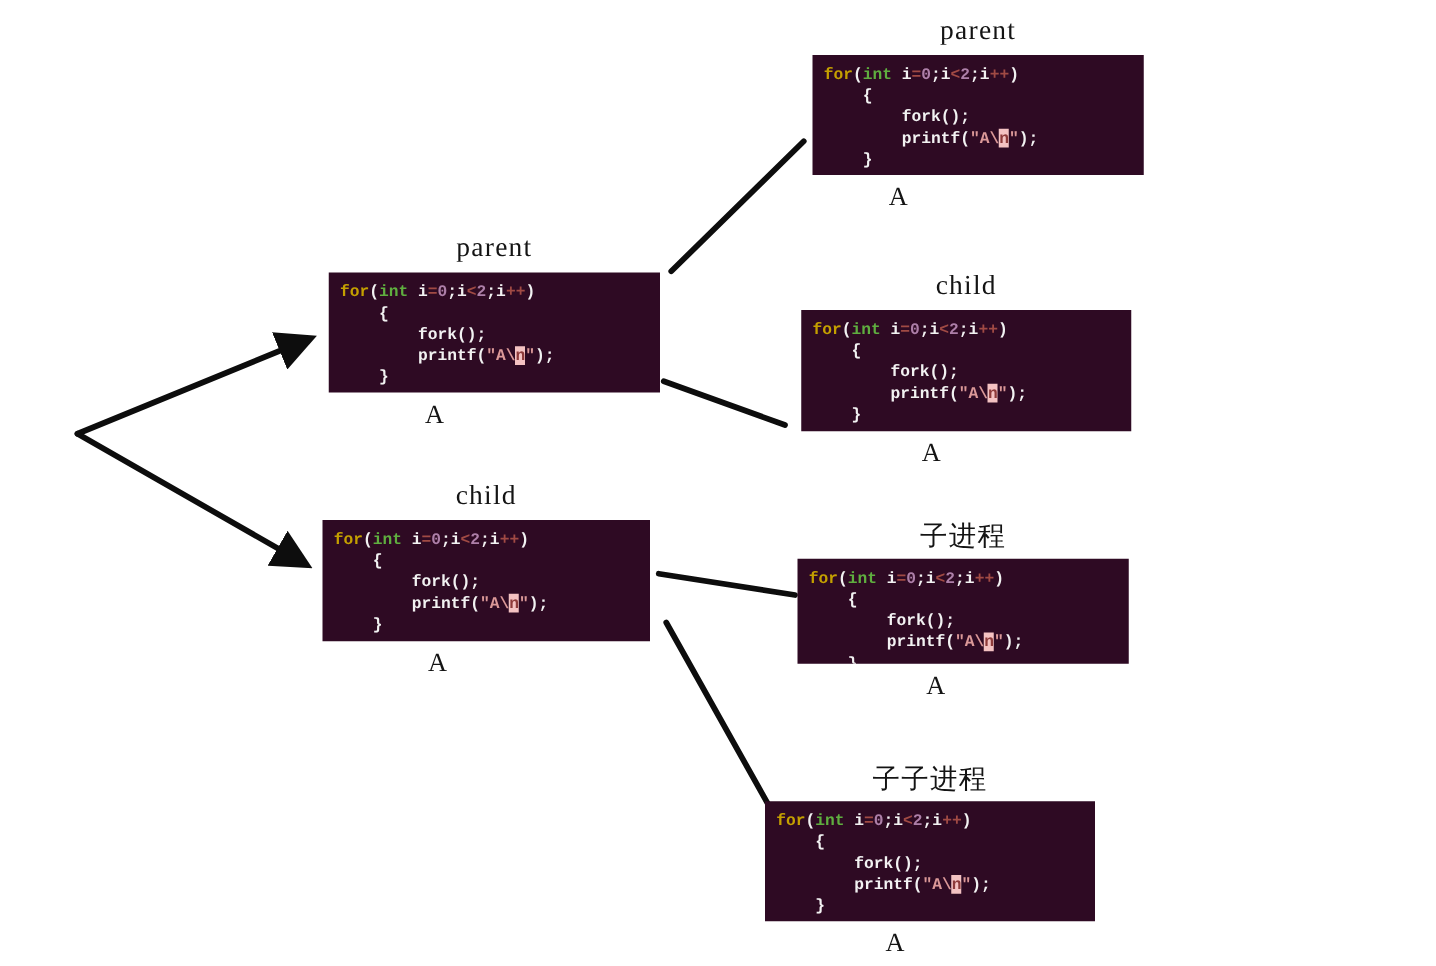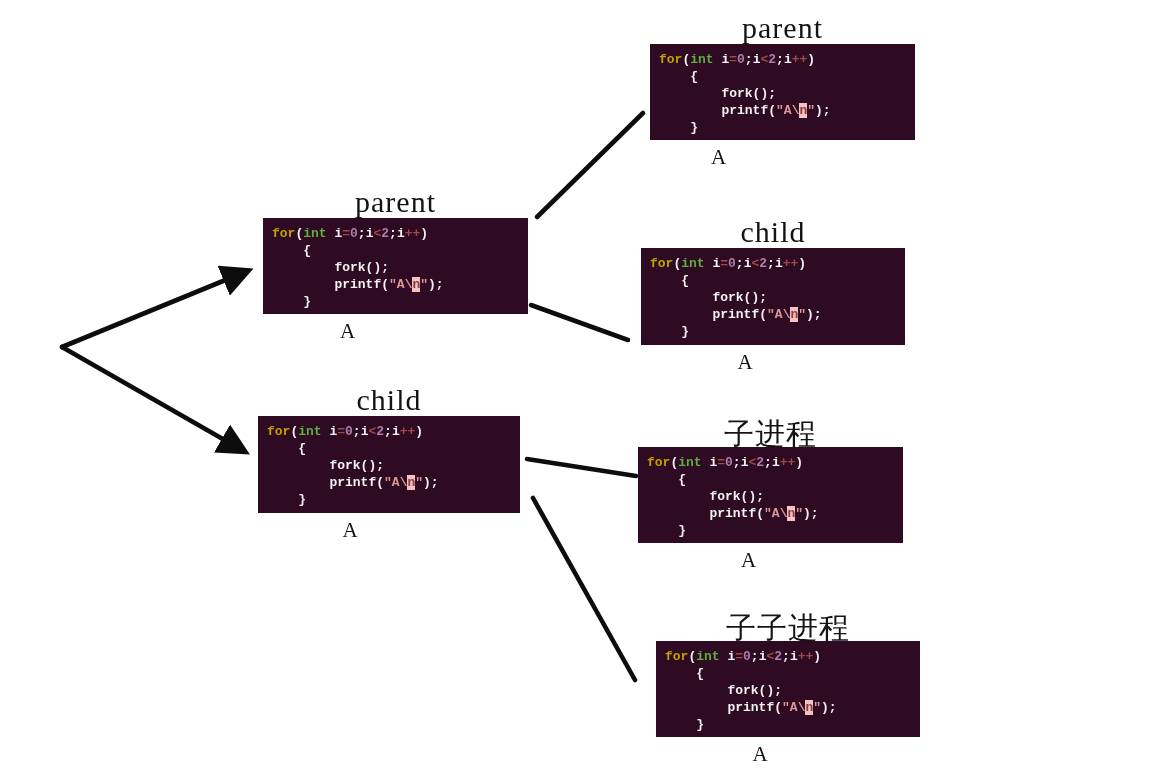--- a/index.html
+++ b/index.html
@@ -11,21 +11,21 @@
     font-family:"Liberation Serif", serif;
   }
   .wires{position:absolute;left:0;top:0;width:1149px;height:773px;pointer-events:none;}
   .wires line{stroke:#0d0d0d;stroke-width:4.6;stroke-linecap:round;}
   .wires .ahead{fill:#0d0d0d;}
   .proc{position:absolute;}
   .nlabel{
     position:absolute;left:0;right:0;top:-33px;height:28px;
     text-align:center;
     font-family:"Liberation Serif","DejaVu Serif",serif;
-    font-size:30px;color:#141414;letter-spacing:1px;
+    font-size:22px;color:#141414;letter-spacing:1px;
     white-space:nowrap;
   }
   .term{
     position:absolute;left:0;top:0;right:0;bottom:0;
     background:#2e0a23;
     padding:7px 0 0 9px;
     box-sizing:border-box;
     overflow:hidden;
   }
   .cline{
@@ -105,32 +105,32 @@
     <div class="nlabel">child</div>
     <div class="term">
           <div class="cline"><span class="tok-kw">for</span><span class="tok-pl">(</span><span class="tok-ty">int</span><span class="tok-pl"> i</span><span class="tok-op">=</span><span class="tok-nu">0</span><span class="tok-pl">;i</span><span class="tok-op">&lt;</span><span class="tok-nu">2</span><span class="tok-pl">;i</span><span class="tok-op">++</span><span class="tok-pl">)</span></div>
           <div class="cline"><span class="tok-pl">    {</span></div>
           <div class="cline"><span class="tok-pl">        fork();</span></div>
           <div class="cline"><span class="tok-pl">        printf(</span><span class="tok-st">"A\</span><span class="tok-cu">n</span><span class="tok-st">"</span><span class="tok-pl">);</span></div>
           <div class="cline"><span class="tok-pl">    }</span></div>
         </div>
     <div class="pout" style="transform: translateX(-39px);">A</div>
   </div>
-      <div class="proc" style="left: 638px; top: 447px; width: 265px; height: 96px;">
+      <div class="proc" style="left: 638px; top: 447px; width: 265px; height: 84px;">
     <div class="nlabel">子进程</div>
     <div class="term">
           <div class="cline"><span class="tok-kw">for</span><span class="tok-pl">(</span><span class="tok-ty">int</span><span class="tok-pl"> i</span><span class="tok-op">=</span><span class="tok-nu">0</span><span class="tok-pl">;i</span><span class="tok-op">&lt;</span><span class="tok-nu">2</span><span class="tok-pl">;i</span><span class="tok-op">++</span><span class="tok-pl">)</span></div>
           <div class="cline"><span class="tok-pl">    {</span></div>
           <div class="cline"><span class="tok-pl">        fork();</span></div>
           <div class="cline"><span class="tok-pl">        printf(</span><span class="tok-st">"A\</span><span class="tok-cu">n</span><span class="tok-st">"</span><span class="tok-pl">);</span></div>
           <div class="cline"><span class="tok-pl">    }</span></div>
         </div>
     <div class="pout" style="transform: translateX(-22px);">A</div>
   </div>
-      <div class="proc" style="left: 656px; top: 641px; width: 264px; height: 96px;">
+      <div class="proc" style="left: 612px; top: 641px; width: 264px; height: 96px;">
     <div class="nlabel">子子进程</div>
     <div class="term">
           <div class="cline"><span class="tok-kw">for</span><span class="tok-pl">(</span><span class="tok-ty">int</span><span class="tok-pl"> i</span><span class="tok-op">=</span><span class="tok-nu">0</span><span class="tok-pl">;i</span><span class="tok-op">&lt;</span><span class="tok-nu">2</span><span class="tok-pl">;i</span><span class="tok-op">++</span><span class="tok-pl">)</span></div>
           <div class="cline"><span class="tok-pl">    {</span></div>
           <div class="cline"><span class="tok-pl">        fork();</span></div>
           <div class="cline"><span class="tok-pl">        printf(</span><span class="tok-st">"A\</span><span class="tok-cu">n</span><span class="tok-st">"</span><span class="tok-pl">);</span></div>
           <div class="cline"><span class="tok-pl">    }</span></div>
         </div>
     <div class="pout" style="transform: translateX(-28px);">A</div>
   </div>

